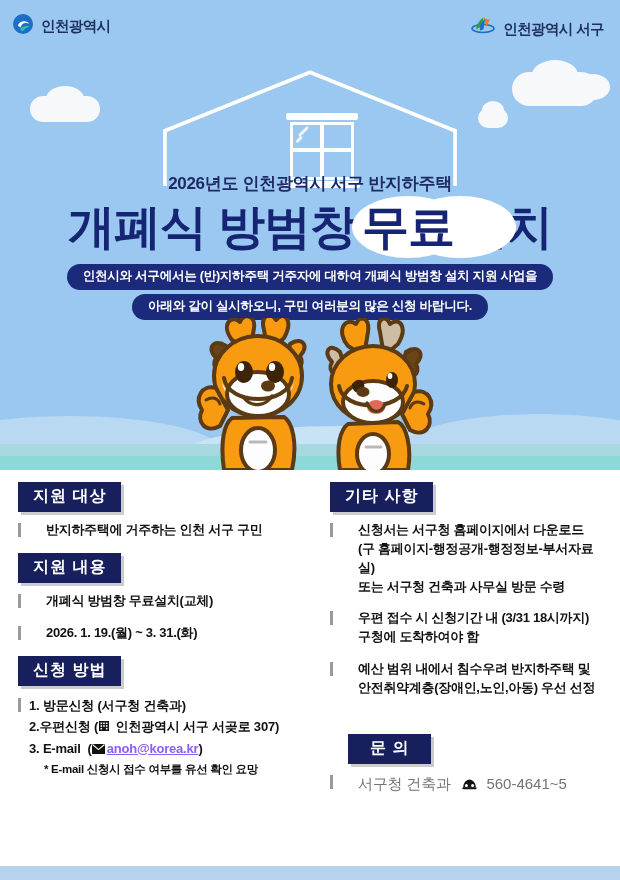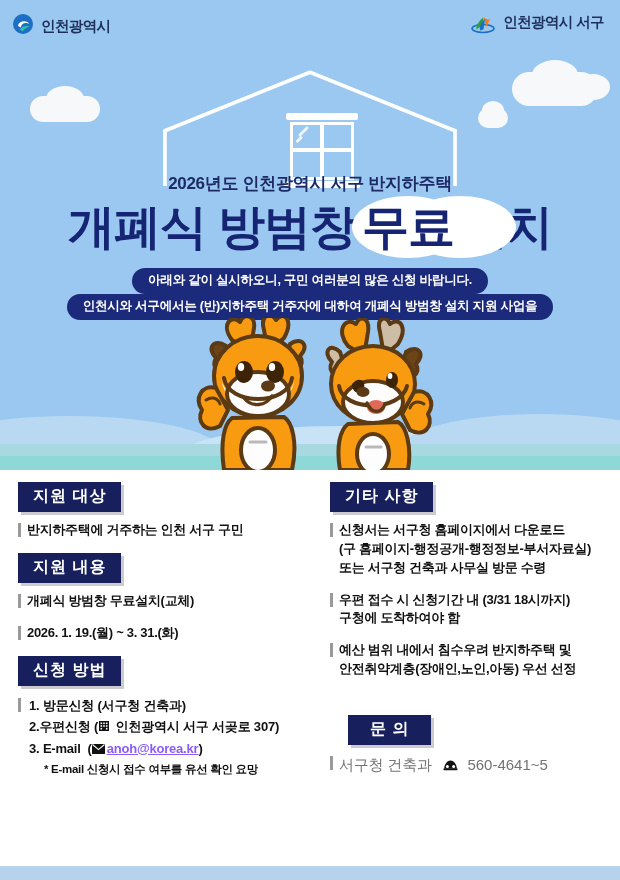--- a/index.html
+++ b/index.html
@@ -16,21 +16,21 @@
   .sky-band2{position:absolute;left:0;bottom:0;width:620px;height:14px;background:#8fd8d8;}
   .sky-arc{position:absolute;bottom:-16px;border-radius:50%;background:#b9d9f2;}
 
   
   .cloud{position:absolute;background:#f6f8fa;border-radius:40px;}
   .cloud:before,.cloud:after{content:"";position:absolute;background:#f6f8fa;border-radius:50%;}
 
   
   .logo-row{position:absolute;left:0;top:0;width:620px;height:50px;}
   .logo-left{position:absolute;left:12px;top:13px;display:flex;align-items:center;gap:7px;}
-  .logo-right{position:absolute;right:16px;top:13px;display:flex;align-items:flex-start;gap:7px;}
+  .logo-right{position:absolute;right:16px;top:13px;display:flex;align-items:flex-end;gap:7px;}
   .logo-text{font-size:14.5px;font-weight:bold;color:#1d2f5a;letter-spacing:-.6px;white-space:nowrap;}
 
   
   .house{position:absolute;left:30px;top:66px;width:560px;height:230px;}
   .roof{position:absolute;left:0;top:0;width:560px;height:120px;}
   .window{position:absolute;left:256px;top:47px;width:74px;height:78px;}
   .win-frame{position:absolute;left:4px;top:9px;width:64px;height:58px;border:3.5px solid #fff;box-sizing:border-box;}
   .win-sill-top{position:absolute;left:0;top:0;width:72px;height:7px;background:#fff;border-radius:2px;}
   .win-sill-bot{position:absolute;left:-2px;top:68px;width:76px;height:7px;background:#fff;border-radius:2px;}
   .win-mull-v{position:absolute;left:34px;top:9px;width:3.5px;height:58px;background:#fff;}
@@ -74,21 +74,21 @@
   .col-l{position:absolute;left:18px;top:0;width:300px;}
   .col-r{position:absolute;left:330px;top:0;width:280px;}
 
   .sec{margin-bottom:13px;}
   .sec-head{
     display:inline-block;background:#17205c;color:#fff;
     font-size:16px;font-weight:bold;letter-spacing:1px;
     padding:4px 15px 5px;box-shadow:3px 3px 0 rgba(140,140,150,.45);
     margin-bottom:9px;
   }
-  .bullet{position:relative;padding-left:9px;margin-bottom:7px;
+  .bullet{position:relative;padding-left:28px;margin-bottom:7px;
     font-size:13px;font-weight:bold;color:#111;letter-spacing:-.3px;line-height:1.45;}
   .bullet:before{content:"";position:absolute;left:0;top:2px;width:3px;height:14px;background:#9a9a9a;}
 
   .num-list{padding-left:11px;position:relative;}
   .num-list:before{content:"";position:absolute;left:0;top:3px;width:3px;height:14px;background:#9a9a9a;}
   .num-item{font-size:13px;font-weight:bold;color:#111;letter-spacing:-.2px;
     line-height:1.62;white-space:nowrap;}
   .note{font-size:11.5px;font-weight:bold;color:#111;padding-left:26px;letter-spacing:-.3px;margin-top:2px;}
   .mail-link{color:#8b5cf6;text-decoration:underline;}
   .ico{display:inline-block;vertical-align:-1px;margin-right:2px;}
@@ -160,22 +160,22 @@
     </div>
   </div>
 
   <div class="subtitle">2026년도  인천광역시  서구  반지하주택</div>
 
   <div class="maintitle">
     <span class="seg">개폐식 방범창</span><span class="free-wrap"><span class="free-oval"></span><span class="free-oval o2"></span><span class="free-txt">무료</span></span><span class="seg">설치</span>
   </div>
 
   <div class="desc">
+    <div><span class="pill">인천시와  서구에서는  (반)지하주택  거주자에  대하여  개폐식  방범창  설치  지원  사업을</span></div>
     <div><span class="pill p2">아래와  같이  실시하오니,  구민  여러분의  많은  신청  바랍니다.</span></div>
-    <div><span class="pill">인천시와  서구에서는  (반)지하주택  거주자에  대하여  개폐식  방범창  설치  지원  사업을</span></div>
   </div>
 
   <div class="mascots">
     <svg width="260" height="152" viewBox="0 0 260 152" aria-hidden="true">
       <g stroke="#5b3a14" stroke-width="4" stroke-linejoin="round" stroke-linecap="round">
 
         <path d="M52 22 C40 6,52 -4,60 4 C64 -6,76 -2,74 10 L70 34 Z" fill="#f99b10"></path>
         <path d="M104 20 C114 2,104 -8,96 2 C90 -8,80 -2,84 12 L88 34 Z" fill="#f99b10"></path>
         <path d="M46 28 C34 20,26 30,36 40 C30 50,40 58,50 48 Z" fill="#6b4418"></path>
         <path d="M110 26 C122 18,130 28,120 38 C126 48,116 56,106 46 Z" fill="#f99b10"></path>

